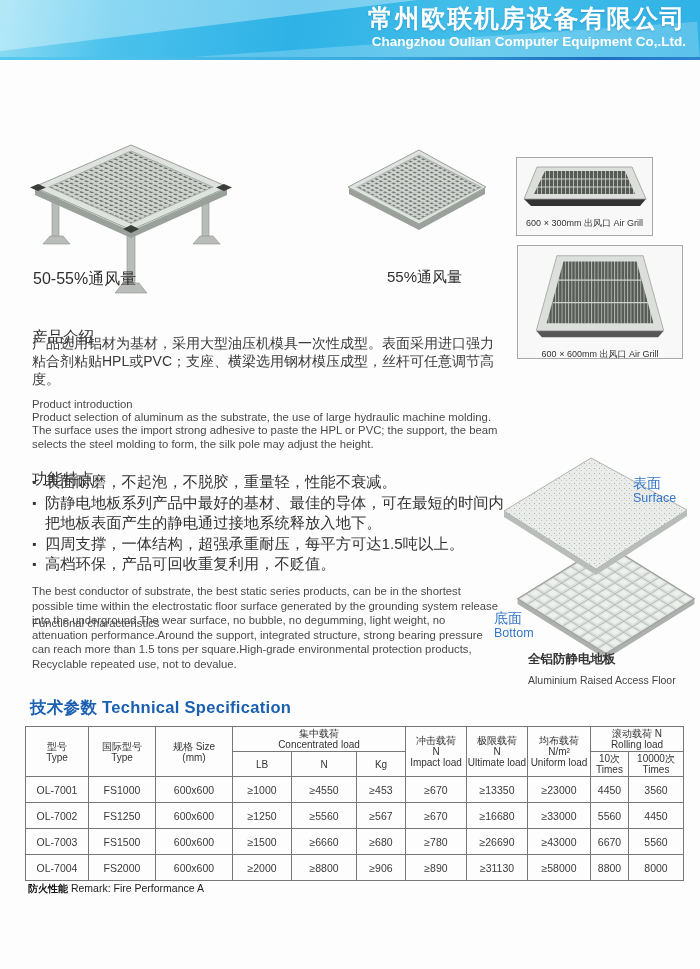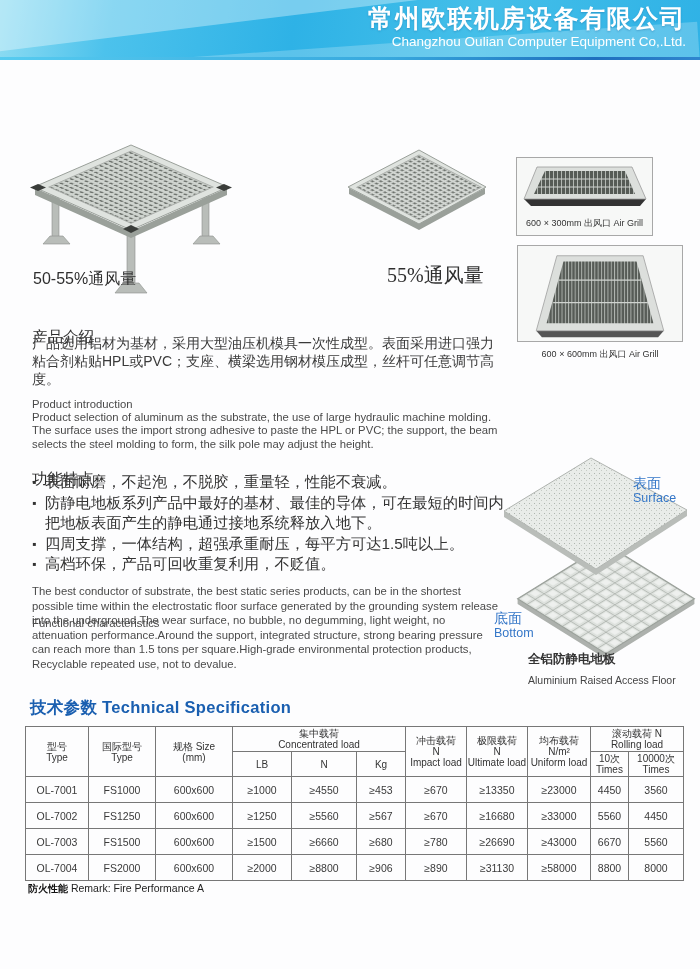--- a/index.html
+++ b/index.html
@@ -9,33 +9,33 @@
   
   .header { position:absolute; left:0; top:0; width:700px; height:57px;
     background:linear-gradient(100deg,#8edcf2 0%,#4cc2ec 16%,#2eb2e6 42%,#44bfe9 68%,#2fb2e6 100%); overflow:hidden; }
   .header .streak1 { position:absolute; left:-60px; top:-46px; width:560px; height:70px;
     background:rgba(255,255,255,.35); transform:rotate(-7deg); }
   .header .streak2 { position:absolute; left:60px; top:44px; width:640px; height:60px;
     background:rgba(255,255,255,.22); transform:rotate(-4deg); }
   .header-edge { position:absolute; left:0; top:57px; width:700px; height:3px;
     background:linear-gradient(90deg,#56cbf0,#38a9de 55%,#1e6fbe 85%,#2f86cf); }
   .company-cn { position:absolute; top:2px; right:14px; color:#fff; font-size:25px; font-weight:600; letter-spacing:1.5px; text-shadow:0 1px 2px rgba(0,60,120,.25); }
-  .company-en { position:absolute; top:34px; right:14px; color:#fff; font-size:13.5px; font-weight:400; }
+  .company-en { position:absolute; top:34px; right:14px; color:#fff; font-size:13.5px; font-weight:700; }
 
   
   .floor1-svg { position:absolute; left:30px; top:141px; }
   .floor1-label { position:absolute; left:33px; top:269px; font-size:16px; color:#2f2f2f; }
   .caption1 { position:absolute; left:172px; top:258px; width:180px; text-align:center; }
   .caption1 .cn { font-size:12.5px; font-weight:700; color:#333; }
   .caption1 .en { font-size:10.5px; color:#444; margin-top:4px; }
   .floor2-svg { position:absolute; left:344px; top:146px; }
-  .floor2-label { position:absolute; left:387px; top:262px; font-size:20px; color:#2f2f2f;font-family:Liberation Serif, serif; }
+  .floor2-label { position:absolute; left:387px; top:268px; font-size:15px; color:#2f2f2f; }
   .grill-box { position:absolute; border:1px solid #a8a8a8; background:#f7f8f7; text-align:center; }
   .grill-box-1 { left:516px; top:157px; width:137px; height:79px; padding-top:5px; }
-  .grill-box-2 { left:517px; top:245px; width:166px; height:97px; padding-top:6px; }
+  .grill-box-2 { left:517px; top:245px; width:166px; height:114px; padding-top:6px; }
   .grill-caption { font-size:9px; color:#333; margin-top:2px; letter-spacing:0; }
 
   
   .sec { position:absolute; left:32px; color:#3a3a3a; }
   .h-cn { font-size:15.5px; color:#2e2e2e;margin-top:12px; }
   #intro-head { top:315px; }
   #intro-cn { top:334px; width:468px; font-size:14px; line-height:18px; }
   #intro-en-head { top:398px; font-size:11.3px; color:#4a4a4a; }
   #intro-en { top:411px; width:468px; font-size:11.3px; line-height:13.4px; color:#4a4a4a; }
   #feat-head { top:457px; }

